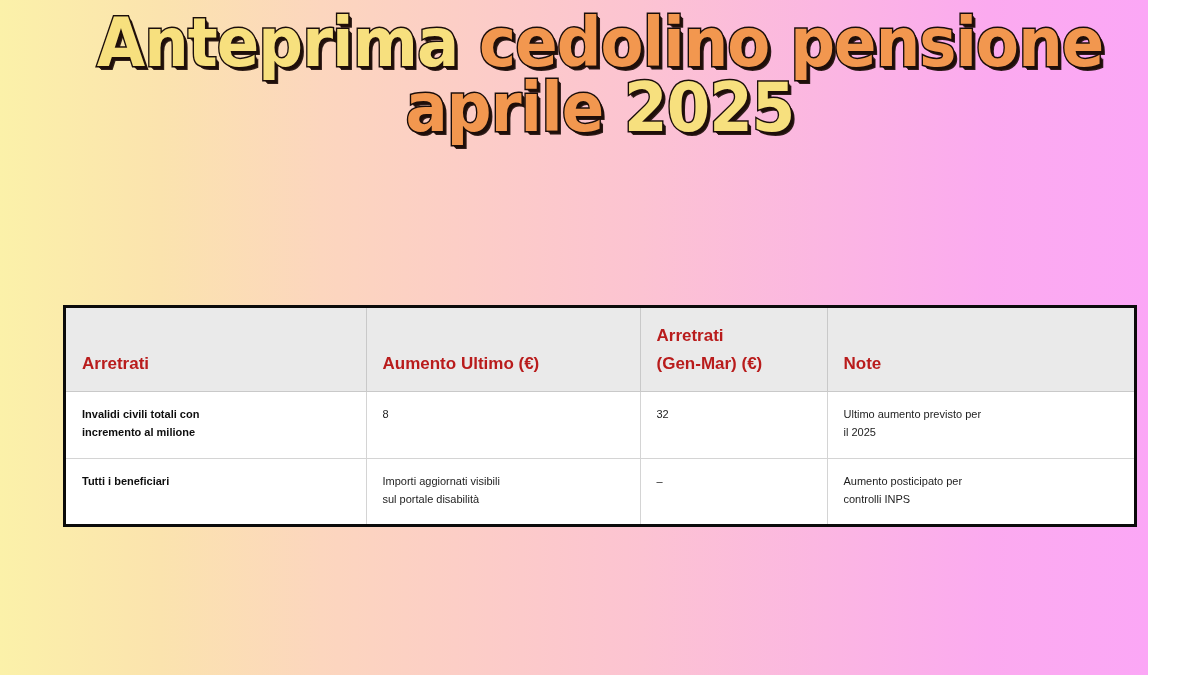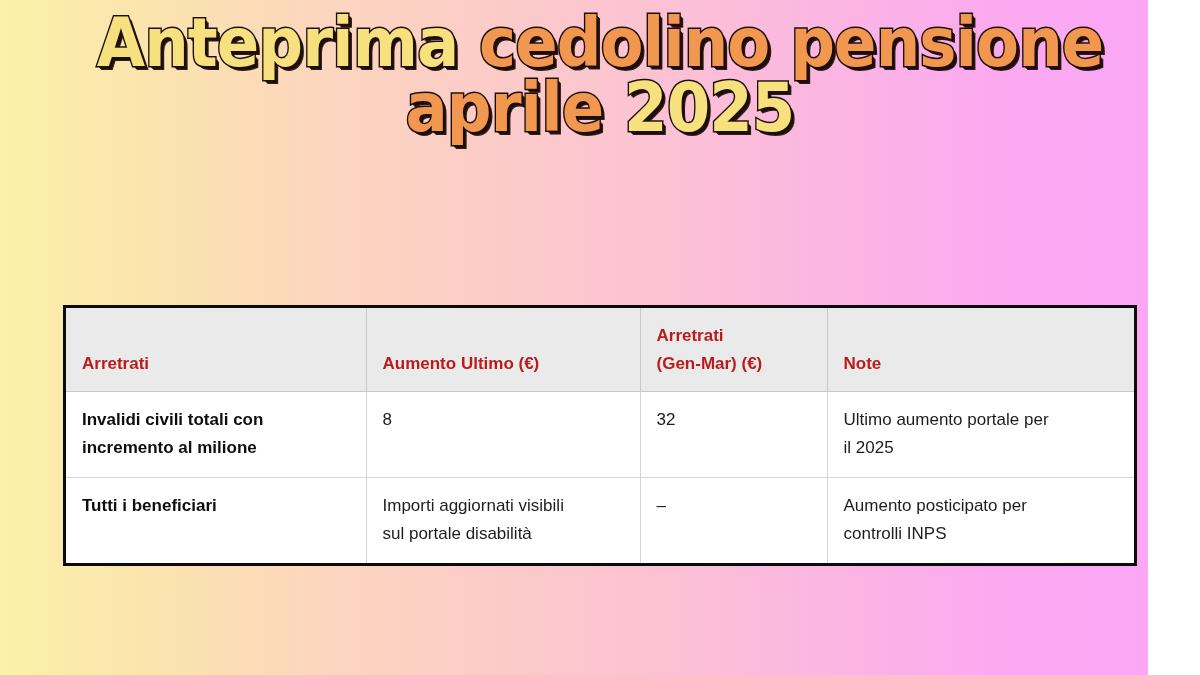--- a/index.html
+++ b/index.html
@@ -95,21 +95,21 @@
     line-height: 1.62;
     height: 62px;
     box-sizing: border-box;
   }
   table.data-table thead th:last-child { border-right: none; }
 
   table.data-table tbody td {
     background: #ffffff;
     vertical-align: top;
     text-align: left;
-    font-size: 17px;
+    font-size: 11px;
     color: #1d1d1d;
     padding: 14px 16px 16px 16px;
     border-right: 1px solid #d4d4d4;
     border-bottom: 1px solid #d4d4d4;
     line-height: 1.62;
   }
   table.data-table tbody td:last-child { border-right: none; }
   table.data-table tbody tr:last-child td { border-bottom: none; }
   table.data-table tbody td.col-cat {
     font-weight: bold;
@@ -163,21 +163,21 @@
             <span class="cell-line">Invalidi civili totali con</span>
             <span class="cell-line">incremento al milione</span>
           </td>
           <td>
             <span class="cell-line">8</span>
           </td>
           <td>
             <span class="cell-line">32</span>
           </td>
           <td>
-            <span class="cell-line">Ultimo aumento portale per</span>
+            <span class="cell-line">Ultimo aumento previsto per</span>
             <span class="cell-line">il 2025</span>
           </td>
         </tr>
 
 
         <tr>
           <td class="col-cat">
             <span class="cell-line">Tutti i beneficiari</span>
           </td>
           <td>

